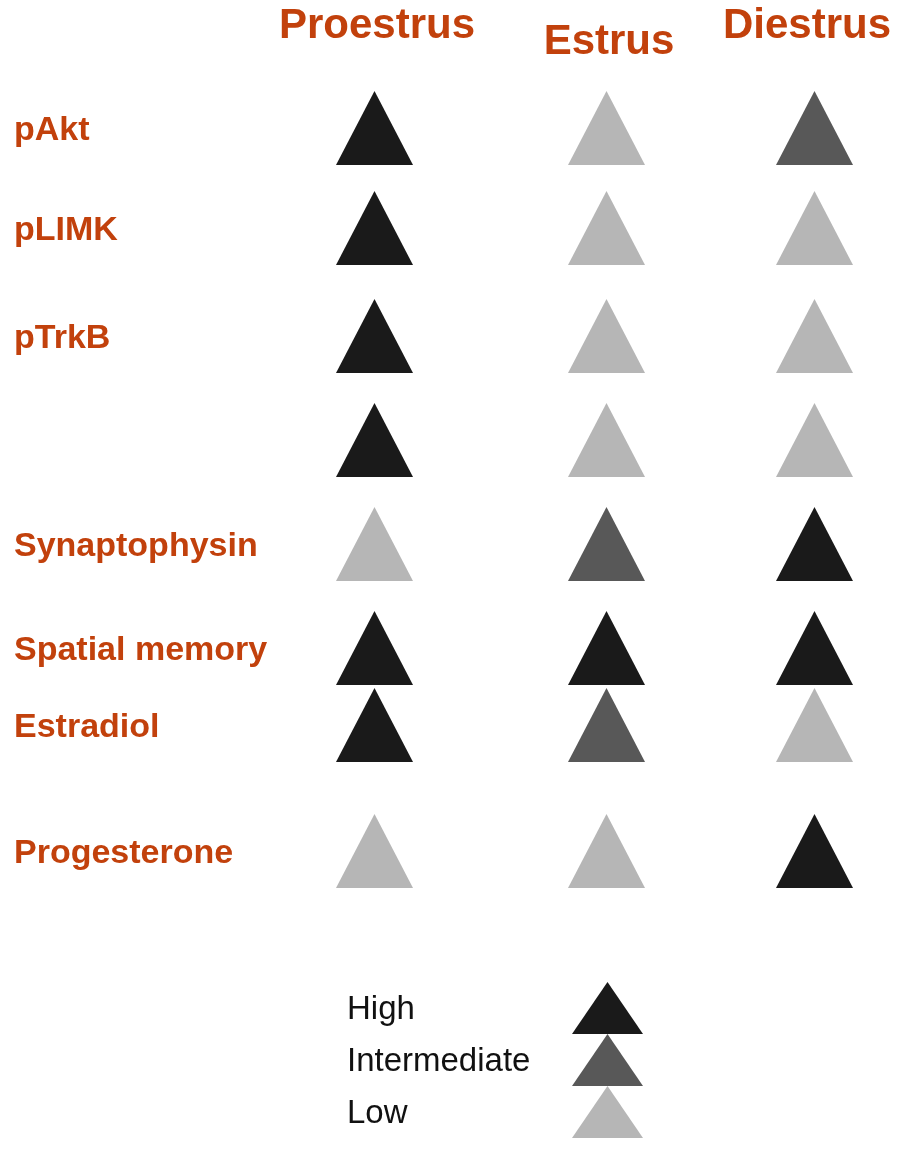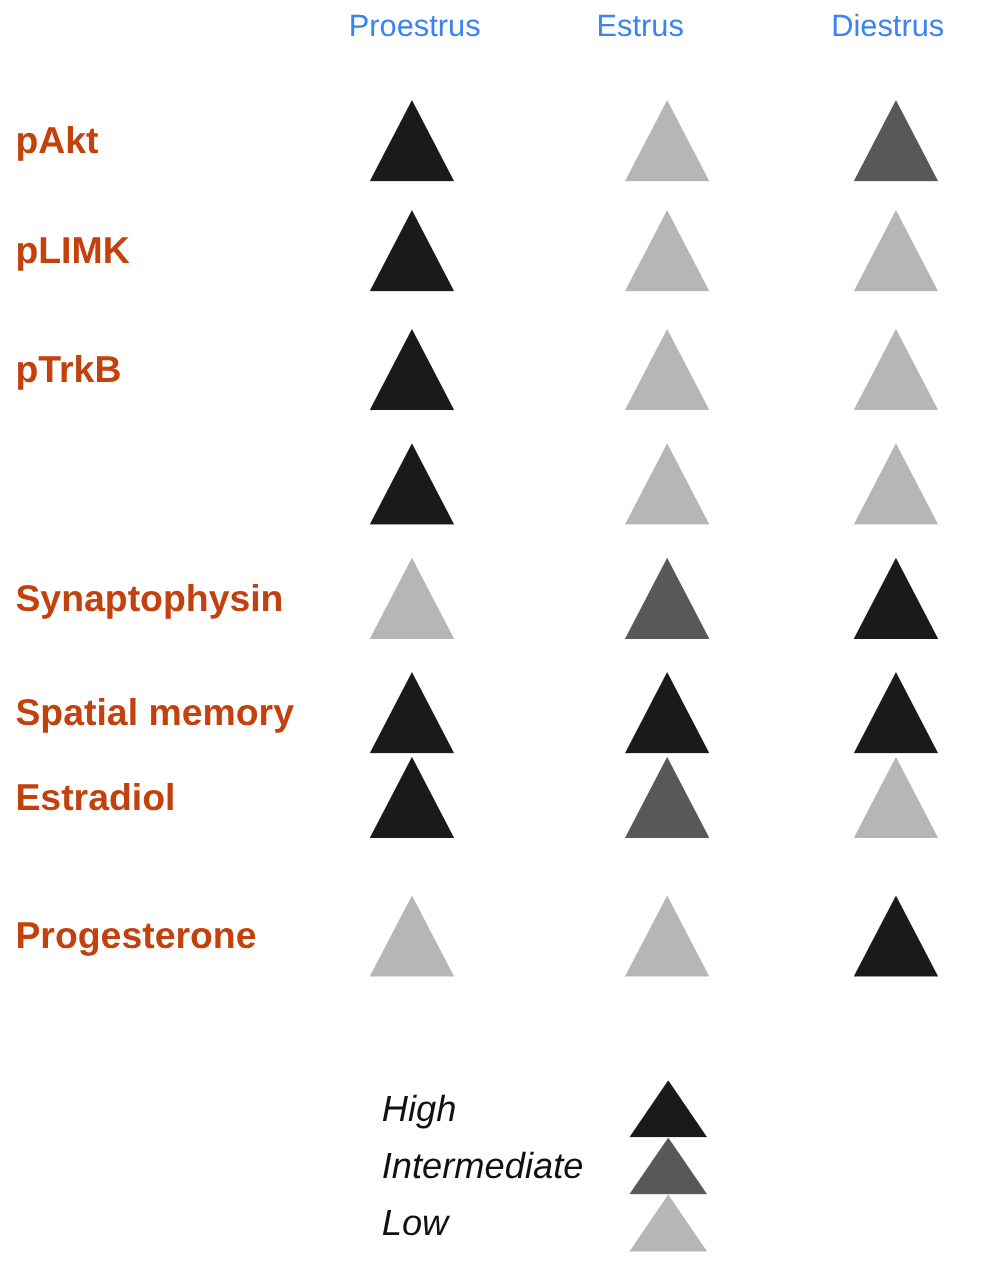--- a/index.html
+++ b/index.html
@@ -13,28 +13,28 @@
     height: 1149px;
     background: #ffffff;
     font-family: "Liberation Sans", sans-serif;
     color: #111111;
     overflow: hidden;
   }
   .col-header {
     position: absolute;
     top: 5px;
     transform: translateX(-50%);
-    font-size: 28px;
-    font-weight: normal;
+    font-size: 42px;
+    font-weight: bold;
     line-height: 38px;
     white-space: nowrap;
-    color: #3b82f6;
+    color: #c2410c;
   }
   .col-header.c1 { left: 377px; }
-  .col-header.c2 { left: 582px; }
+  .col-header.c2 { left: 609px; margin-top: 16px; }
   .col-header.c3 { left: 807px; }
 
   .matrix-row {
     position: absolute;
     left: 0;
     width: 900px;
     height: 74px;
   }
   .row-label {
     position: absolute;
@@ -60,21 +60,20 @@
 
   .tri[data-level="high"]         { background: #1a1a1a; }
   .tri[data-level="intermediate"] { background: #585858; }
   .tri[data-level="low"]          { background: #b6b6b6; }
 
   .legend-row {
     position: absolute;
     left: 0;
     width: 900px;
     height: 52px;
-    font-style: italic;
   }
   .legend-label {
     position: absolute;
     left: 347px;
     top: 0;
     height: 52px;
     line-height: 52px;
     font-size: 33px;
     font-weight: normal;
     white-space: nowrap;

